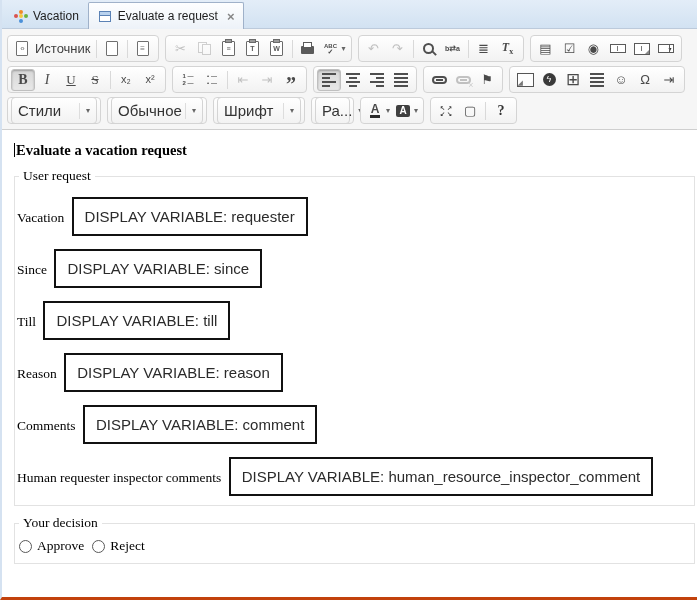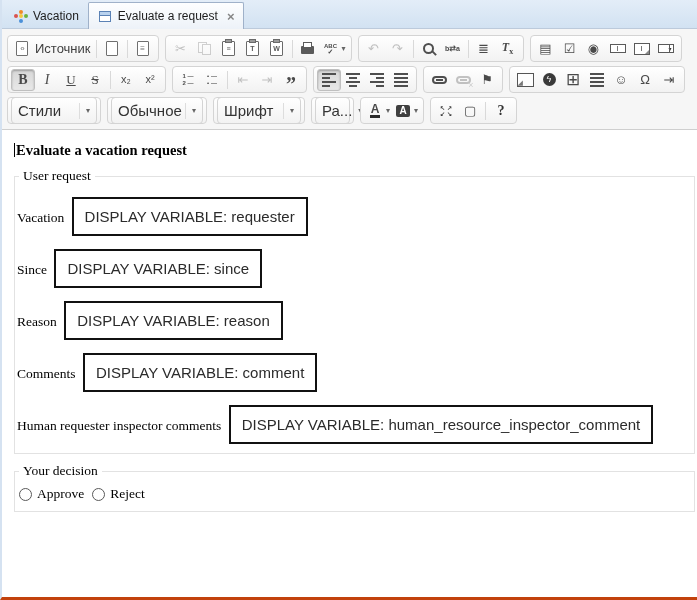--- a/index.html
+++ b/index.html
@@ -469,20 +469,21 @@
         </div>
       </div>
     </div>
   <div class="content" data-name="editor-content-area">
     <div class="heading" data-name="document-heading"><span class="tcaret" data-name="text-cursor"></span><span data-name="heading-text">Evaluate a vacation request</span></div>
     <div data-name="editor-body">
         <fieldset class="fgroup" data-name="group-user-request">
           <legend data-name="group-legend">User request</legend>
           <p class="vrow" data-name="variable-row"><span class="vlabel" data-name="field-label">Vacation</span> <span class="vbox" data-name="variable-box">DISPLAY VARIABLE: requester</span></p>
           <p class="vrow" data-name="variable-row"><span class="vlabel" data-name="field-label">Since</span> <span class="vbox" data-name="variable-box">DISPLAY VARIABLE: since</span></p>
+          <p class="vrow" data-name="variable-row"><span class="vlabel" data-name="field-label">Till</span> <span class="vbox" data-name="variable-box">DISPLAY VARIABLE: till</span></p>
           <p class="vrow" data-name="variable-row"><span class="vlabel" data-name="field-label">Reason</span> <span class="vbox" data-name="variable-box">DISPLAY VARIABLE: reason</span></p>
           <p class="vrow" data-name="variable-row"><span class="vlabel" data-name="field-label">Comments</span> <span class="vbox" data-name="variable-box">DISPLAY VARIABLE: comment</span></p>
           <p class="vrow" data-name="variable-row"><span class="vlabel" data-name="field-label">Human requester inspector comments</span> <span class="vbox" data-name="variable-box">DISPLAY VARIABLE: human_resource_inspector_comment</span></p>
         </fieldset>
         <fieldset class="fgroup" data-name="group-your-decision">
           <legend data-name="group-legend">Your decision</legend>
           <p class="radiorow" data-name="decision-radios">
             <span class="ropt" data-name="radio-option-approve">
               <span class="rcirc" data-name="radio-button-icon"></span>
               <span class="rlabel" data-name="radio-label">Approve</span>

